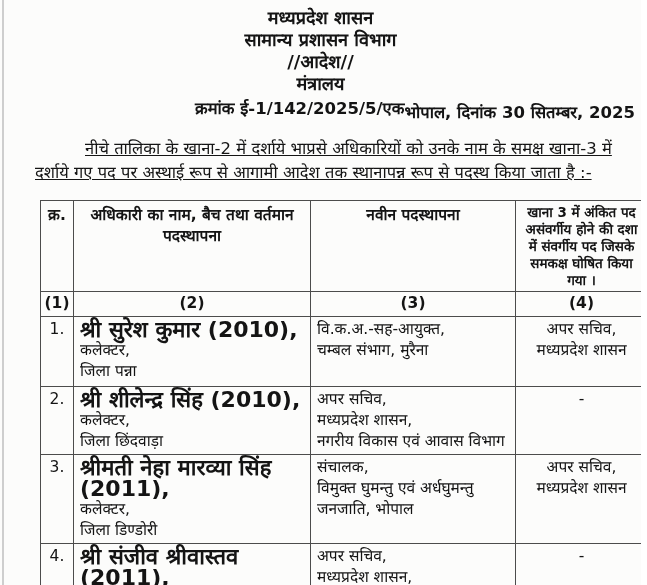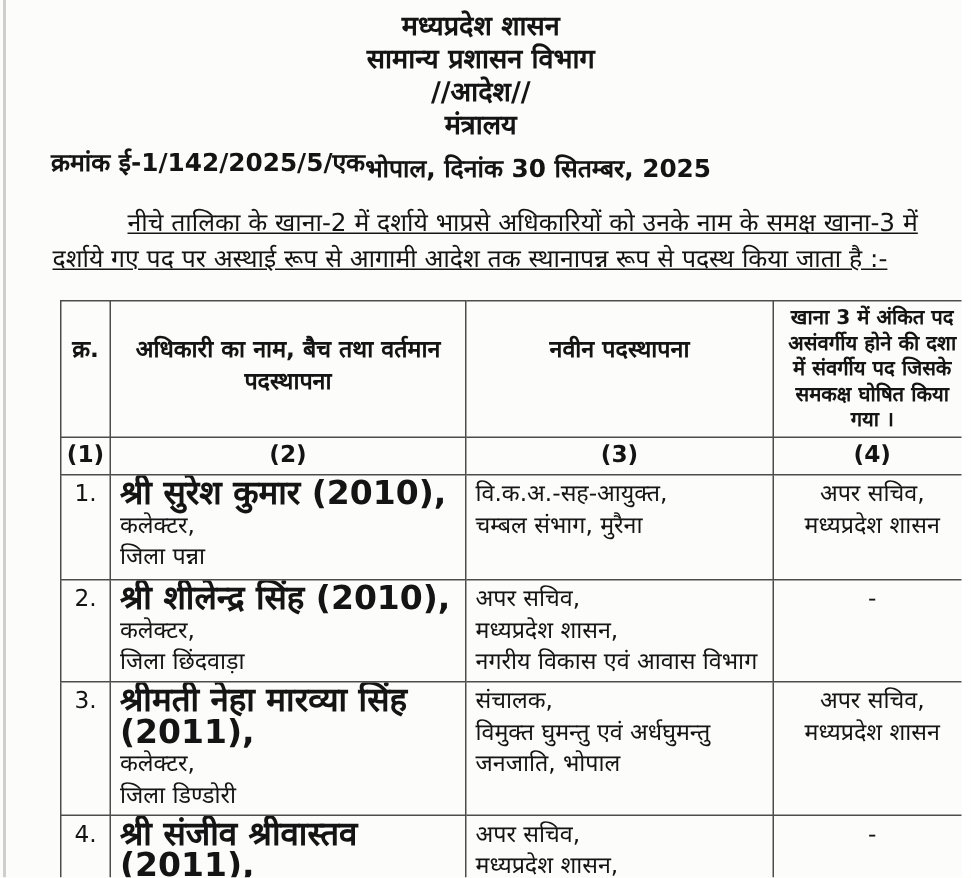--- a/index.html
+++ b/index.html
@@ -9,38 +9,38 @@
     background:#fcfcfb;color:#141414;
     font-family:"DejaVu Sans",sans-serif;
   }
   .edge-line{
     position:absolute;left:2px;top:0;bottom:0;width:2px;
     background:#b5b5b5;opacity:.65;
   }
   .doc-header{margin-top:7px;text-align:center;font-weight:700;}
   .doc-header div{font-size:18px;line-height:22px;}
   .ref-row{
-    display:flex;justify-content:flex-start;align-items:flex-start;
+    display:flex;justify-content:flex-end;align-items:flex-start;
     margin:1px 6px 0 34px;font-weight:700;font-size:16.5px;
   }
   .ref-row .place-date{margin-top:4px;}
   .intro{
     margin:14px 3px 12px 35px;font-size:16.5px;line-height:24px;
     text-indent:50px;
     text-decoration:underline;
   }
   table.officers{
     margin:15px 0 0 40px;border-collapse:collapse;table-layout:fixed;
     width:607px;
   }
   th,td{
     border:1.6px solid #4c4c4c;vertical-align:top;
     padding:2px 6px;font-size:15.5px;line-height:21px;overflow:hidden;
   }
-  th{font-weight:700;text-align:center;padding-top:22px;}
+  th{font-weight:700;text-align:center;padding-top:4px;}
   th.h-equiv{font-size:13.5px;line-height:17px;padding-top:3px;text-align:center;}
   tr.head-row{height:76px;}
   tr.num-row{height:25px;}
   tr.num-row td{text-align:center;font-weight:700;padding:1px 2px;}
   td.sn{text-align:center;padding-left:2px;padding-right:2px;}
   .name{font-weight:700;font-size:22px;}
   td.equiv{text-align:center;}
   tr.r1{height:70px;} tr.r2{height:64px;} tr.r3{height:80px;} tr.r4{height:65px;}
 </style>
 </head>

